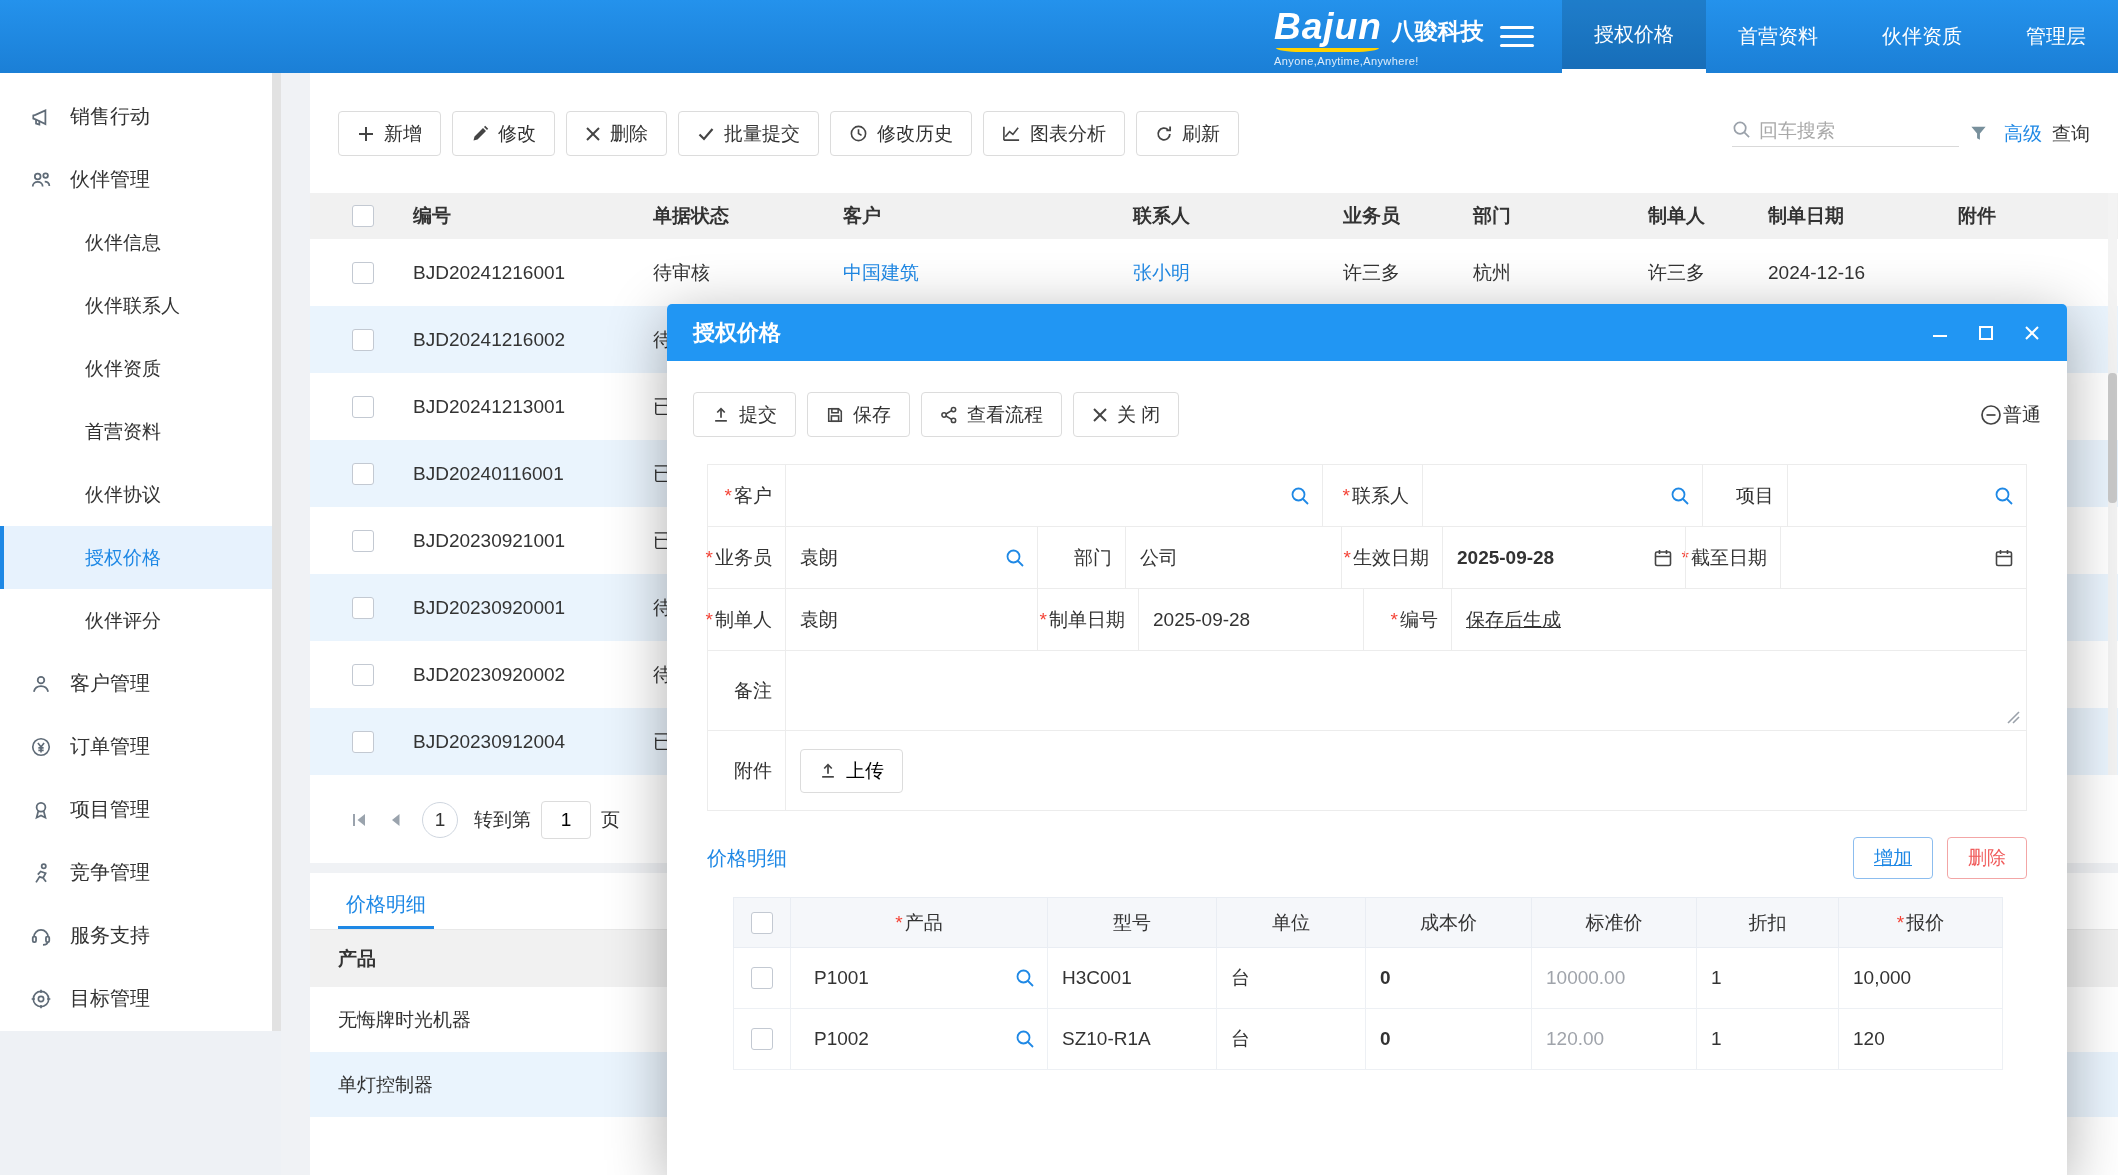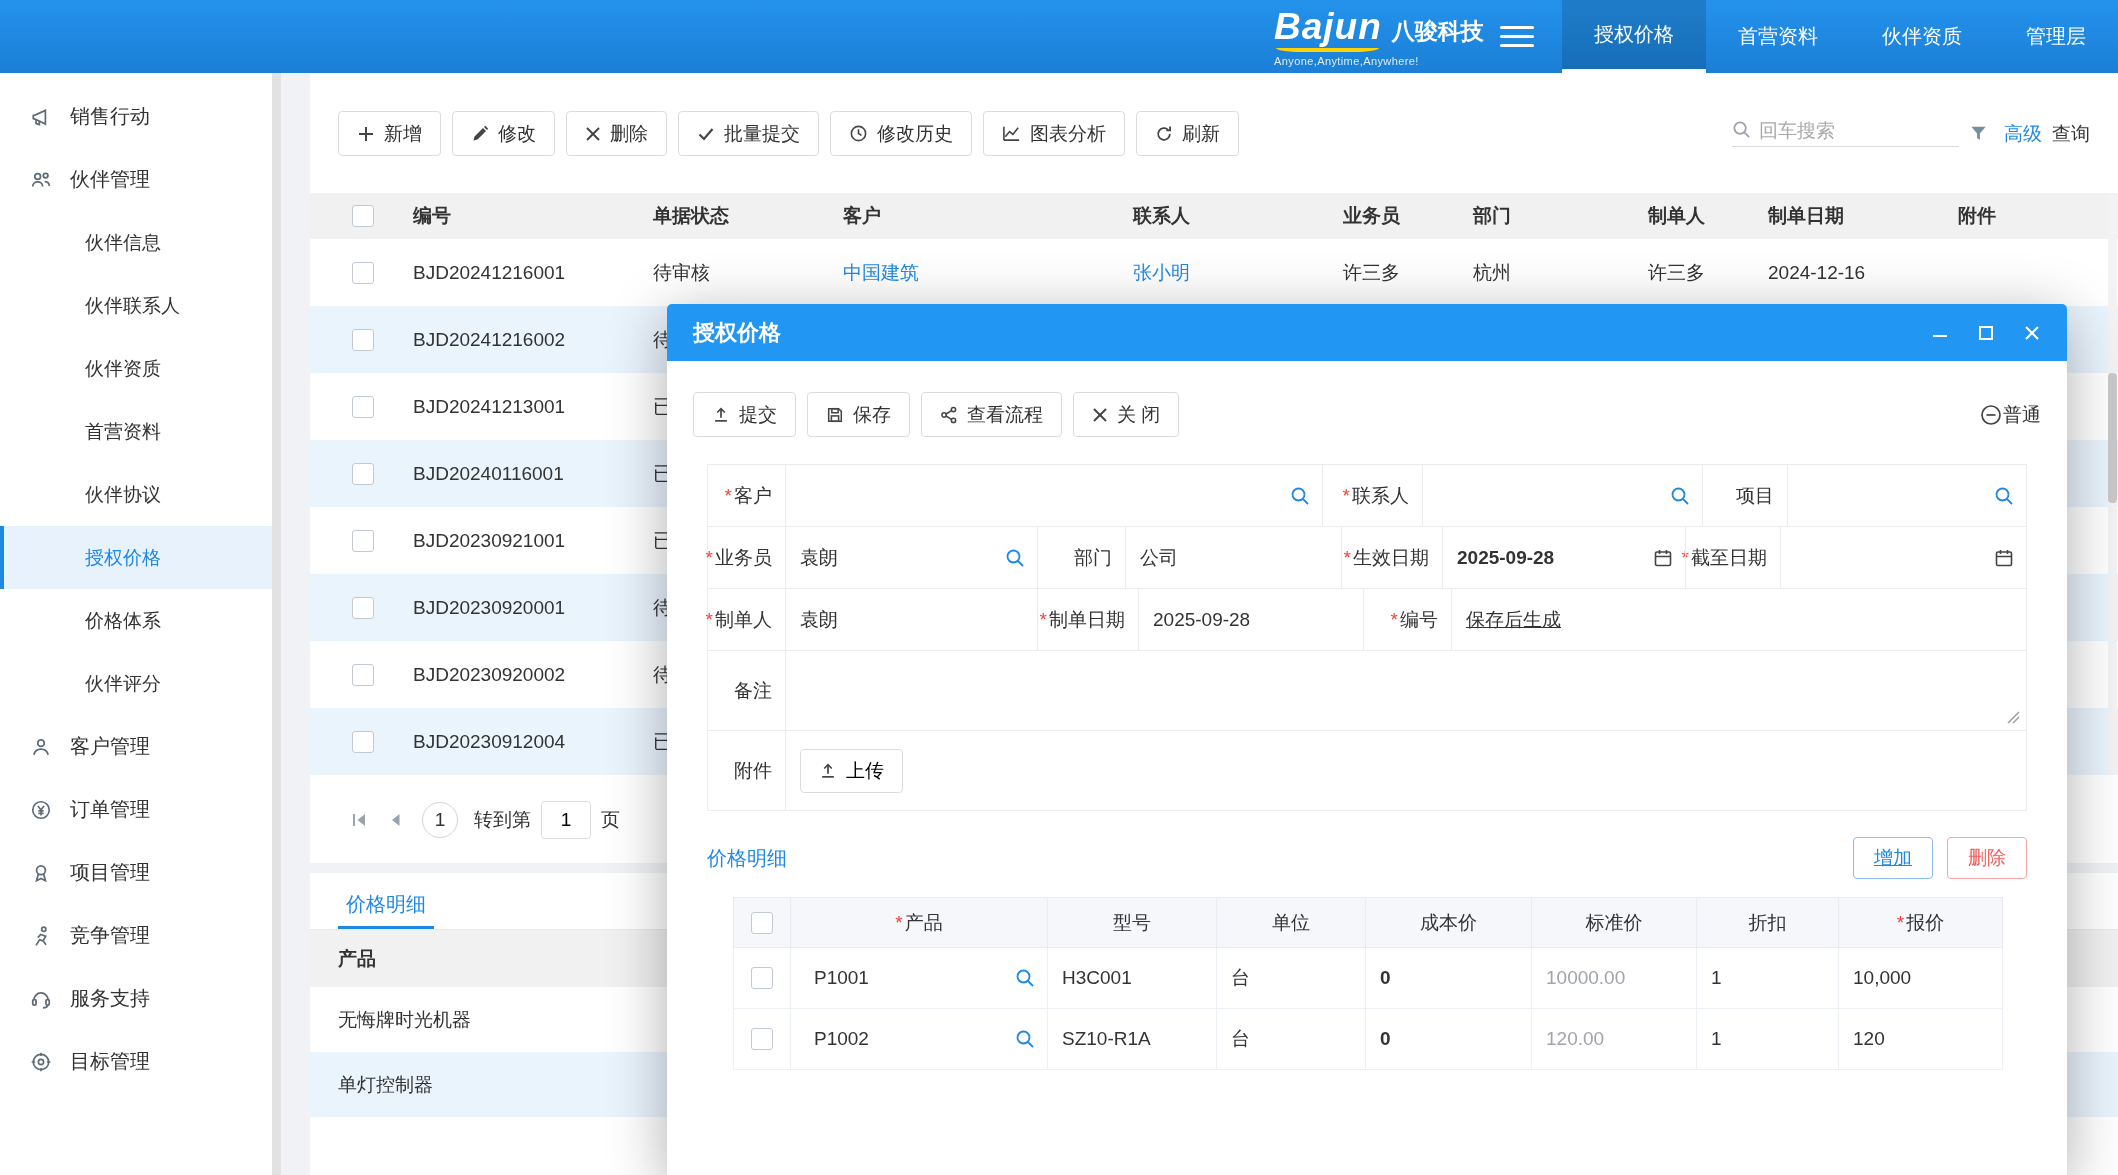--- a/index.html
+++ b/index.html
@@ -15,21 +15,21 @@
   .brand::after { content:""; position:absolute; left:2px; bottom:-4px; width:96%; height:4px; background:#ffd200; border-radius:0 0 60% 60% / 0 0 10px 10px; }
   .brand-cn { font-size:23px; font-weight:bold; }
   .tagline { font-size:11px; opacity:.85; margin-top:7px; letter-spacing:.4px; }
   .burger { width:34px; display:flex; flex-direction:column; justify-content:center; gap:6px; margin:0 28px 0 6px; cursor:pointer; }
   .burger i { display:block; height:3px; background:#fff; border-radius:2px; }
   .tabs { display:flex; align-items:stretch; }
   .tab { display:flex; align-items:center; padding:0 32px; font-size:20px; cursor:pointer; }
   .tab.active { background:rgba(0,0,0,.14); border-bottom:4px solid #fff; }
 
   
-  .sidebar { position:absolute; left:0; top:73px; width:281px; height:1102px; background:#fff; z-index:4; padding-top:12px; }
+  .sidebar { position:absolute; left:0; top:73px; width:281px; height:958px; background:#fff; z-index:4; padding-top:12px; }
   .side-scroll { position:absolute; right:0; top:0; width:9px; height:100%; background:#e2e2e2; }
   .side-item { height:63px; display:flex; align-items:center; gap:18px; padding-left:30px; font-size:20px; cursor:pointer; }
   .side-sub { height:63px; display:flex; align-items:center; padding-left:85px; font-size:19px; cursor:pointer; }
   .side-sub.active { background:#e7f2fd; color:#1e88e5; border-left:4px solid #1e88e5; padding-left:81px; }
   .sic { flex:none; }
 
   
   .main { position:absolute; left:281px; top:73px; width:1837px; height:1102px; background:#f0f2f5; }
   .card1 { position:absolute; left:29px; top:0; width:1808px; height:790px; background:#fff; }
   .card2 { position:absolute; left:29px; top:800px; width:1808px; height:302px; background:#fff; }
@@ -172,23 +172,20 @@
       <span>伙伴资质</span>
     </div>
   <div class="side-sub">
       <span>首营资料</span>
     </div>
   <div class="side-sub">
       <span>伙伴协议</span>
     </div>
   <div class="side-sub active">
       <span>授权价格</span>
-    </div>
-  <div class="side-sub">
-      <span>价格体系</span>
     </div>
   <div class="side-sub">
       <span>伙伴评分</span>
     </div>
   <div class="side-item">
     <span class="sic">
       <svg width="22" height="22" viewBox="0 0 20 20" fill="none" stroke="#5f6b77" stroke-width="1.6">
           <circle cx="10" cy="6.5" r="3"></circle>
           <path d="M3.5 17c.8-3.2 3.4-5 6.5-5s5.7 1.8 6.5 5"></path>
         </svg>

